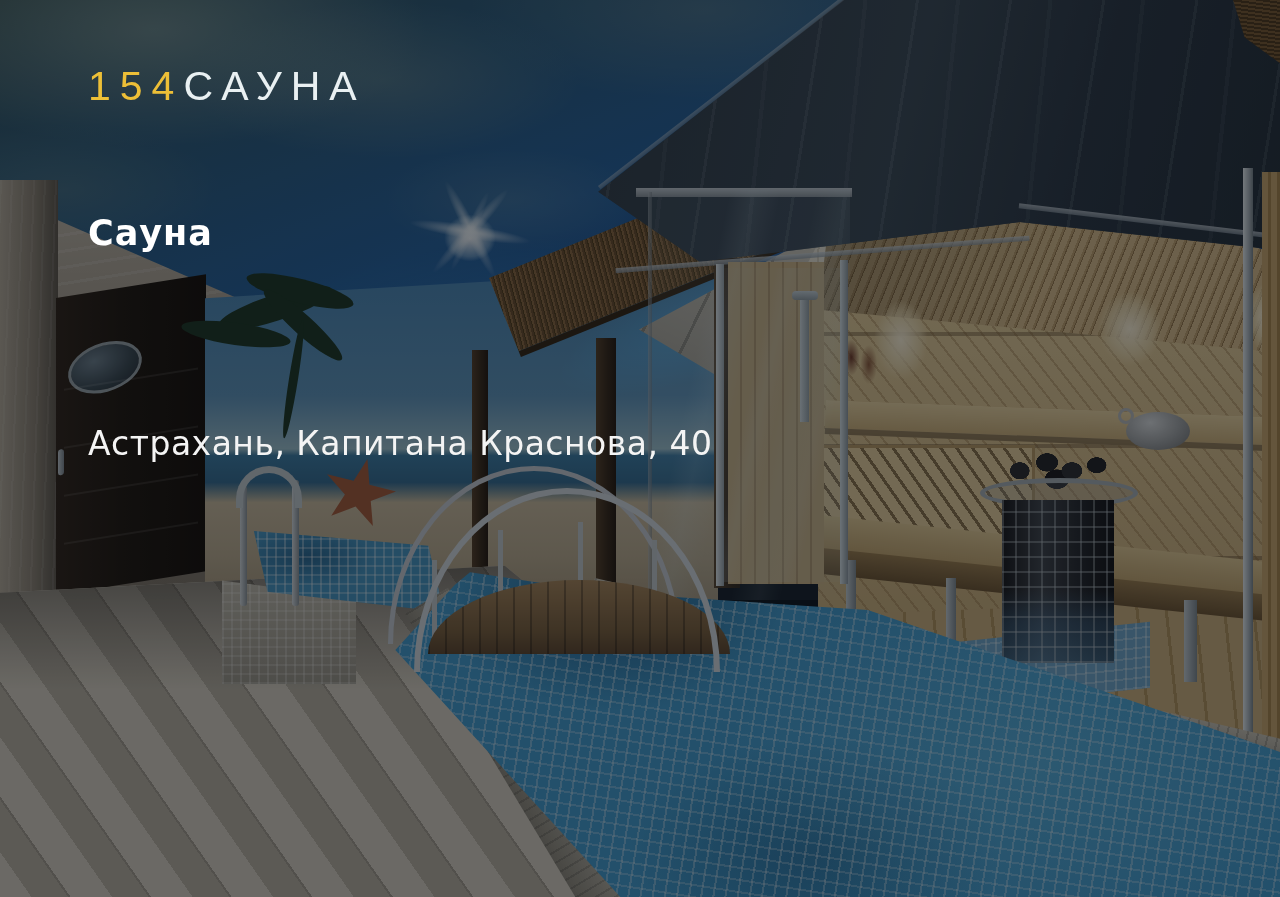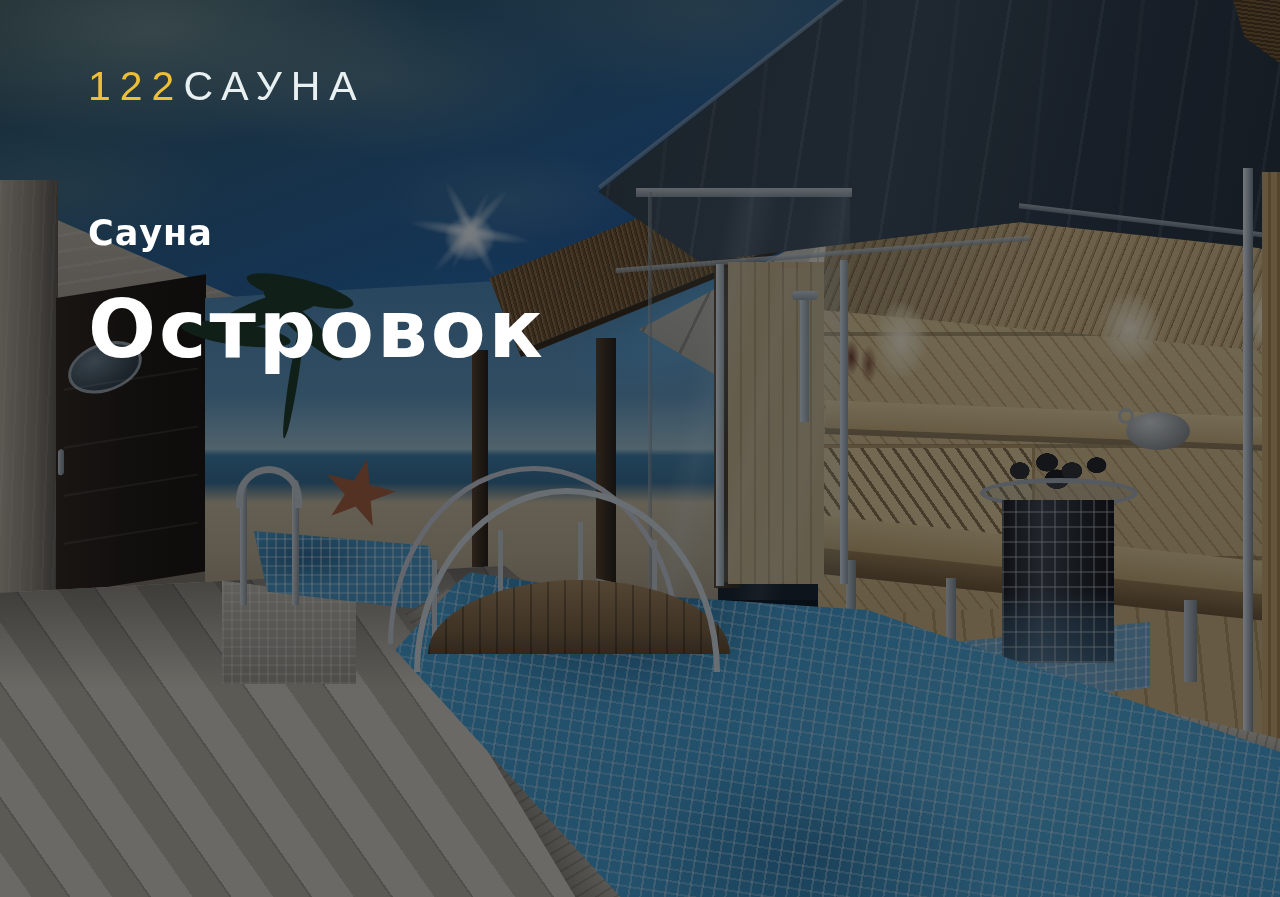--- a/index.html
+++ b/index.html
@@ -345,20 +345,20 @@
     <div class="baluster b4"></div>
     <div class="bridge-deck"></div>
     <div class="rail-arc rail-front"></div>
   </div>
 
   <div class="shade"></div>
 
   <div class="content">
     <div class="logo">
       <div class="logo-line">
-        <span class="num">122</span><span>САУНА</span>
+        <span class="num">154</span><span>САУНА</span>
       </div>
     </div>
     <div class="category">Сауна</div>
-    <h1 class="title">Островок</h1>
+    <div class="address">Астрахань, Капитана Краснова, 40</div>
   </div>
 
 </div>
 
 </body></html>

